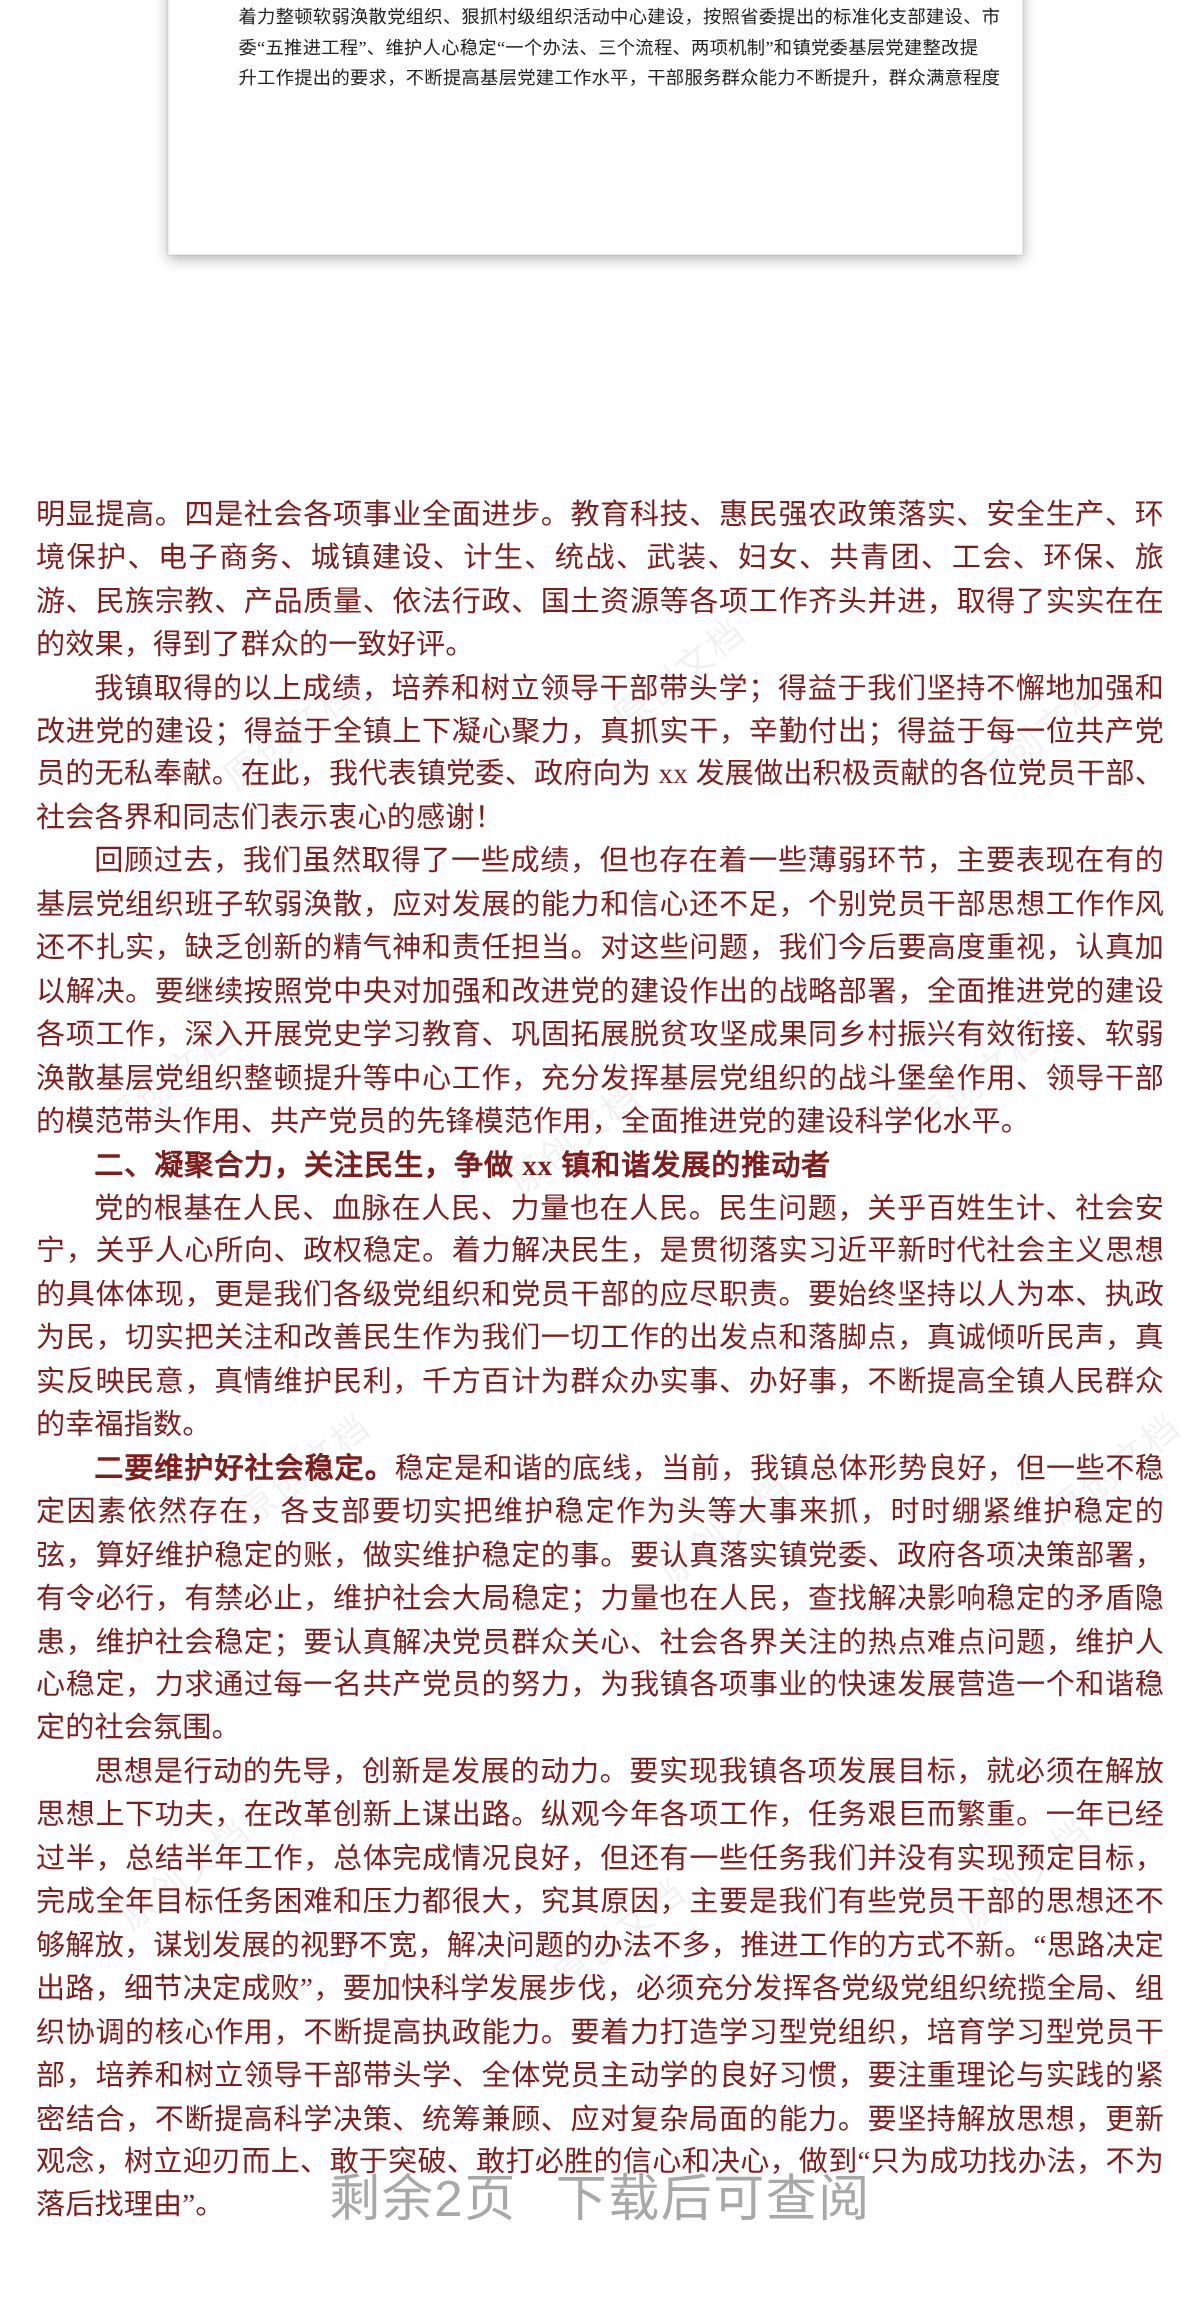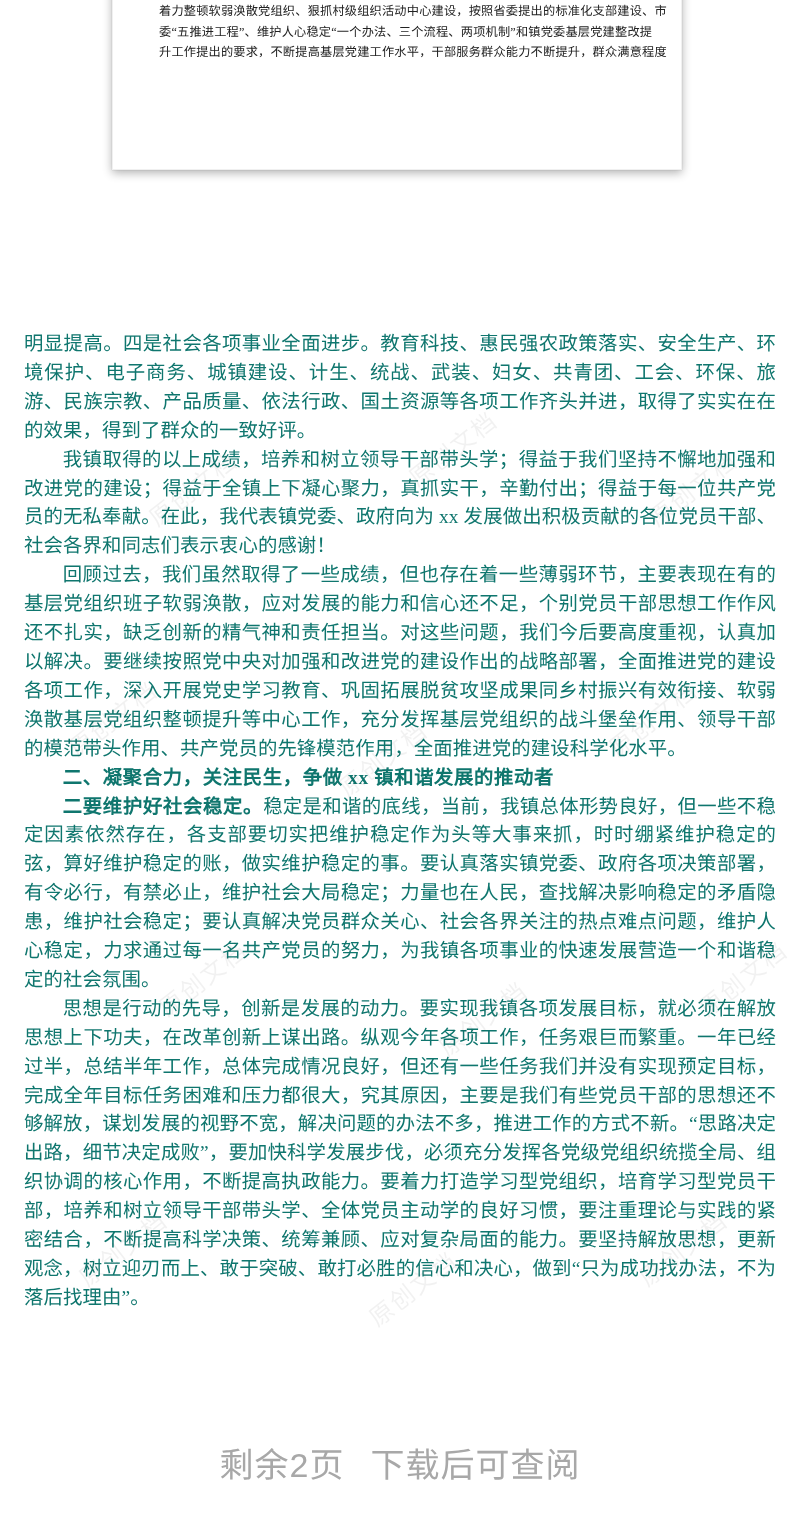--- a/index.html
+++ b/index.html
@@ -49,21 +49,21 @@
     top: 330px;
     width: 752px;
   }
   .para {
     font-size: 19.4px;
     line-height: 28.9px;
     text-align: justify;
     text-align-last: left;
     margin: 0;
     letter-spacing: 0.1px;
-    color: #0f766e;
+    color: #7f1d1d;
   }
   .para.indent { text-indent: 2em; }
   .para.heading {
     font-weight: bold;
     text-indent: 2em;
     letter-spacing: 0.6px;
   }
   .lead {
     font-weight: bold;
     letter-spacing: 0.4px;
@@ -115,20 +115,21 @@
 <div class="doc-body">
 
   <p class="para">明显提高。四是社会各项事业全面进步。教育科技、惠民强农政策落实、安全生产、环境保护、电子商务、城镇建设、计生、统战、武装、妇女、共青团、工会、环保、旅游、民族宗教、产品质量、依法行政、国土资源等各项工作齐头并进，取得了实实在在的效果，得到了群众的一致好评。</p>
 
   <p class="para indent">我镇取得的以上成绩，培养和树立领导干部带头学；得益于我们坚持不懈地加强和改进党的建设；得益于全镇上下凝心聚力，真抓实干，辛勤付出；得益于每一位共产党员的无私奉献。在此，我代表镇党委、政府向为 xx 发展做出积极贡献的各位党员干部、社会各界和同志们表示衷心的感谢！</p>
 
   <p class="para indent">回顾过去，我们虽然取得了一些成绩，但也存在着一些薄弱环节，主要表现在有的基层党组织班子软弱涣散，应对发展的能力和信心还不足，个别党员干部思想工作作风还不扎实，缺乏创新的精气神和责任担当。对这些问题，我们今后要高度重视，认真加以解决。要继续按照党中央对加强和改进党的建设作出的战略部署，全面推进党的建设各项工作，深入开展党史学习教育、巩固拓展脱贫攻坚成果同乡村振兴有效衔接、软弱涣散基层党组织整顿提升等中心工作，充分发挥基层党组织的战斗堡垒作用、领导干部的模范带头作用、共产党员的先锋模范作用，全面推进党的建设科学化水平。</p>
 
   <p class="para heading">二、凝聚合力，关注民生，争做 xx 镇和谐发展的推动者</p>
 
+  <p class="para indent">党的根基在人民、血脉在人民、力量也在人民。民生问题，关乎百姓生计、社会安宁，关乎人心所向、政权稳定。着力解决民生，是贯彻落实习近平新时代社会主义思想的具体体现，更是我们各级党组织和党员干部的应尽职责。要始终坚持以人为本、执政为民，切实把关注和改善民生作为我们一切工作的出发点和落脚点，真诚倾听民声，真实反映民意，真情维护民利，千方百计为群众办实事、办好事，不断提高全镇人民群众的幸福指数。</p>
 
 
   <p class="para indent"><span class="lead">二要维护好社会稳定。</span><span>稳定是和谐的底线，当前，我镇总体形势良好，但一些不稳定因素依然存在，各支部要切实把维护稳定作为头等大事来抓，时时绷紧维护稳定的弦，算好维护稳定的账，做实维护稳定的事。要认真落实镇党委、政府各项决策部署，有令必行，有禁必止，维护社会大局稳定；力量也在人民，查找解决影响稳定的矛盾隐患，维护社会稳定；要认真解决党员群众关心、社会各界关注的热点难点问题，维护人心稳定，力求通过每一名共产党员的努力，为我镇各项事业的快速发展营造一个和谐稳定的社会氛围。</span></p>
 
 
   <p class="para indent">思想是行动的先导，创新是发展的动力。要实现我镇各项发展目标，就必须在解放思想上下功夫，在改革创新上谋出路。纵观今年各项工作，任务艰巨而繁重。一年已经过半，总结半年工作，总体完成情况良好，但还有一些任务我们并没有实现预定目标，完成全年目标任务困难和压力都很大，究其原因，主要是我们有些党员干部的思想还不够解放，谋划发展的视野不宽，解决问题的办法不多，推进工作的方式不新。“思路决定出路，细节决定成败”，要加快科学发展步伐，必须充分发挥各党级党组织统揽全局、组织协调的核心作用，不断提高执政能力。要着力打造学习型党组织，培育学习型党员干部，培养和树立领导干部带头学、全体党员主动学的良好习惯，要注重理论与实践的紧密结合，不断提高科学决策、统筹兼顾、应对复杂局面的能力。要坚持解放思想，更新观念，树立迎刃而上、敢于突破、敢打必胜的信心和决心，做到“只为成功找办法，不为落后找理由”。</p>
 
 </div>
 
 <div class="watermark-layer">

